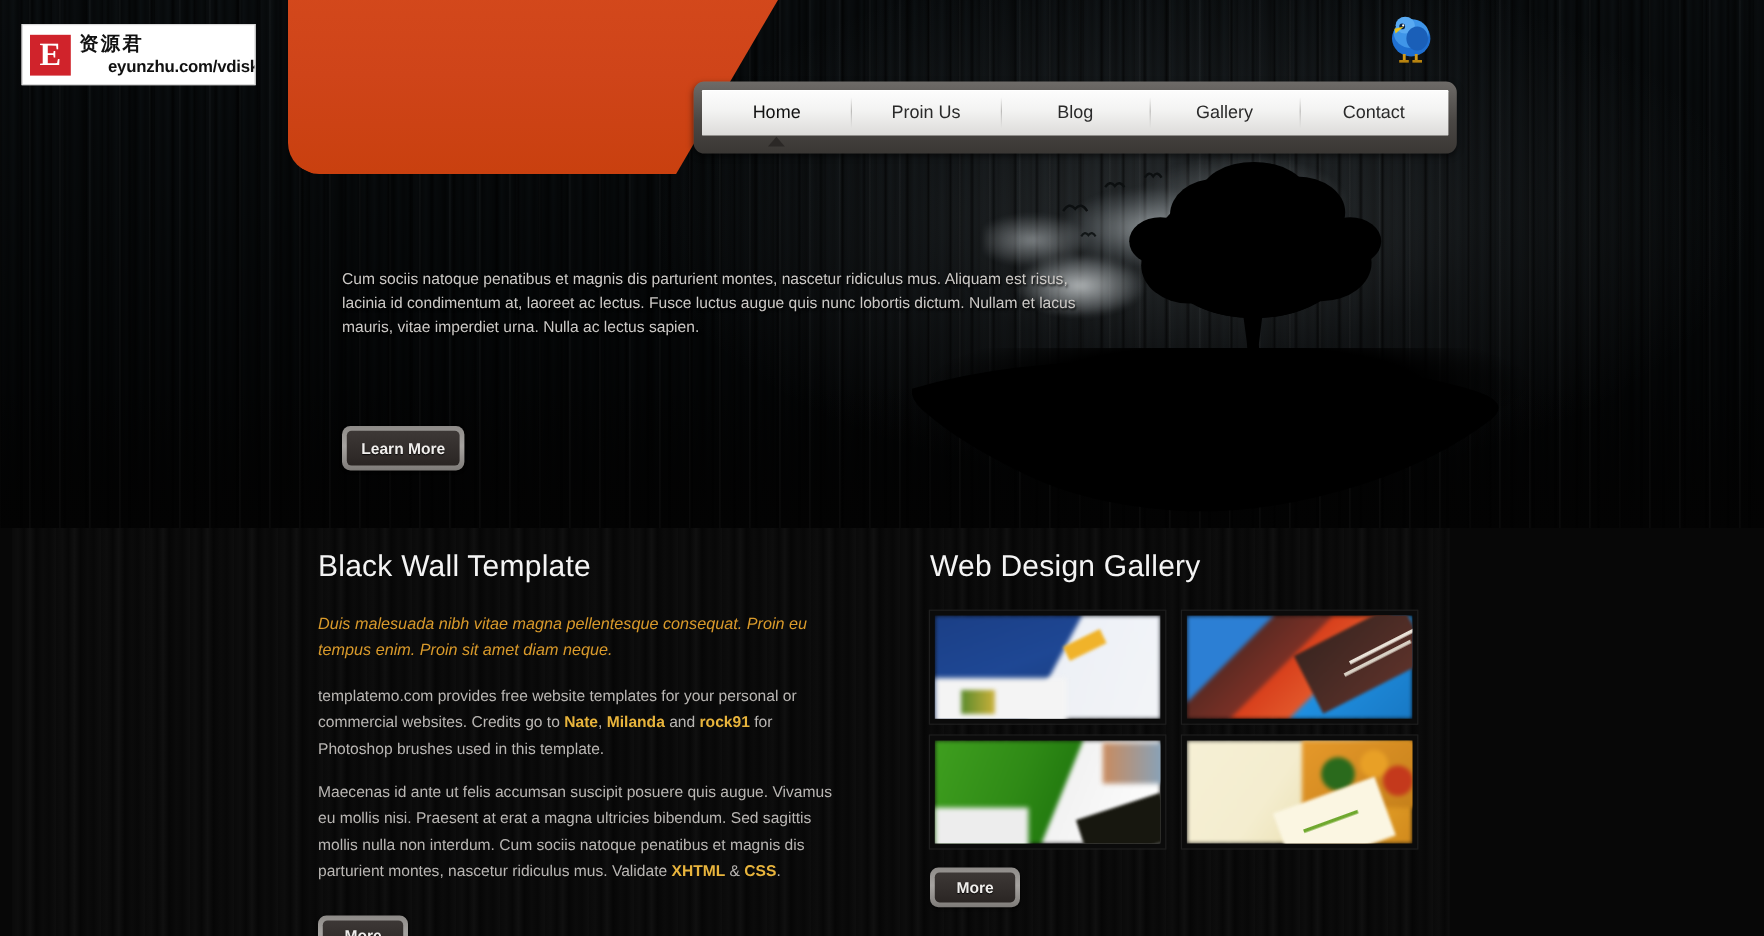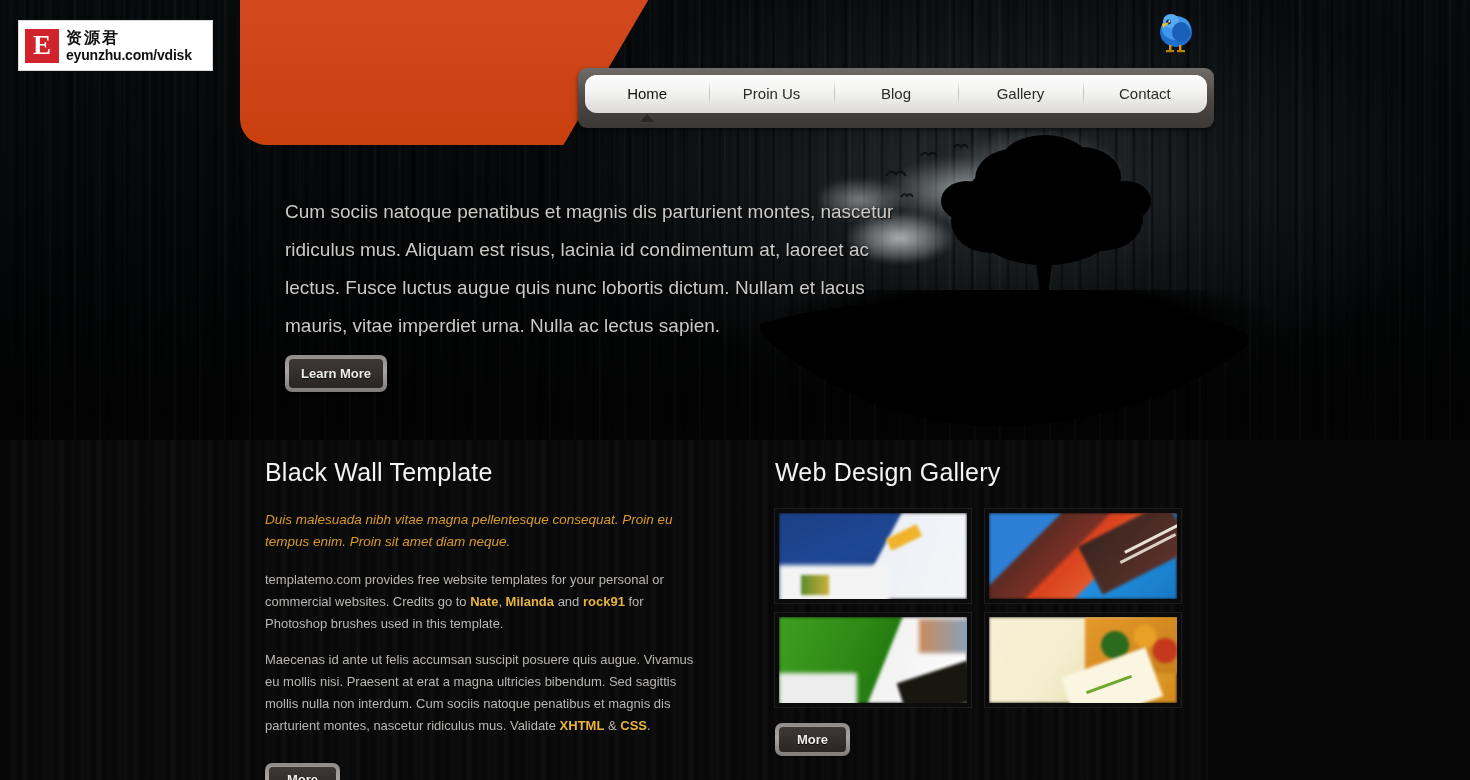--- a/index.html
+++ b/index.html
@@ -106,21 +106,21 @@
     width:636px; height:60px;
     background:linear-gradient(180deg,#6e6b68 0%, #4a4744 55%, #3a3734 100%);
     border-radius:9px;
     box-shadow:0 2px 5px rgba(0,0,0,0.55);
     z-index:8;
   }
   .nav-inner {
     position:absolute; left:7px; top:7px;
     width:622px; height:38px;
     background:linear-gradient(180deg,#fdfdfd 0%, #f3f3f2 45%, #dcdbd9 100%);
-    border-radius:12px;
+    border-radius:1px;
     display:flex; align-items:flex-start;
     box-shadow:inset 0 1px 0 rgba(255,255,255,0.9);
   }
   .nav-item {
     flex:1 1 0;
     text-align:center;
     font-size:15px;
     color:#2a2a2a;
     line-height:38px;
     position:relative;
@@ -169,31 +169,33 @@
   }
   .wm-text { margin-left:7px; line-height:1.0; }
   .wm-cn {
     font-family:"Liberation Serif", serif;
     font-size:16px; color:#111; letter-spacing:2px; font-weight:bold;
   }
   .wm-url {
     font-family:"Liberation Sans", sans-serif;
     font-size:14px; font-weight:bold; color:#111; letter-spacing:-0.2px;
     margin-top:2px;
+    margin-left:24px;
   }
 
   
   .hero-text { position:absolute; left:285px; top:193px; width:620px; z-index:5; }
   .hero-title {
     font-size:26px; color:#f2f2f2; font-weight:400;
     letter-spacing:0.2px;
     text-shadow:1px 1px 3px rgba(0,0,0,0.9);
   }
   .hero-para {
-    font-size:19px; color:#ccc9c6; line-height:38px;
+    margin-top:30px;
+    font-size:13px; color:#ccc9c6; line-height:20px;
     text-shadow:1px 1px 2px rgba(0,0,0,0.95);
   }
 
   
   .btn {
     display:inline-block;
     background:linear-gradient(180deg,#8e8b88 0%, #a6a3a0 45%, #7e7b78 100%);
     border-radius:7px;
     padding:4px;
     cursor:pointer;

